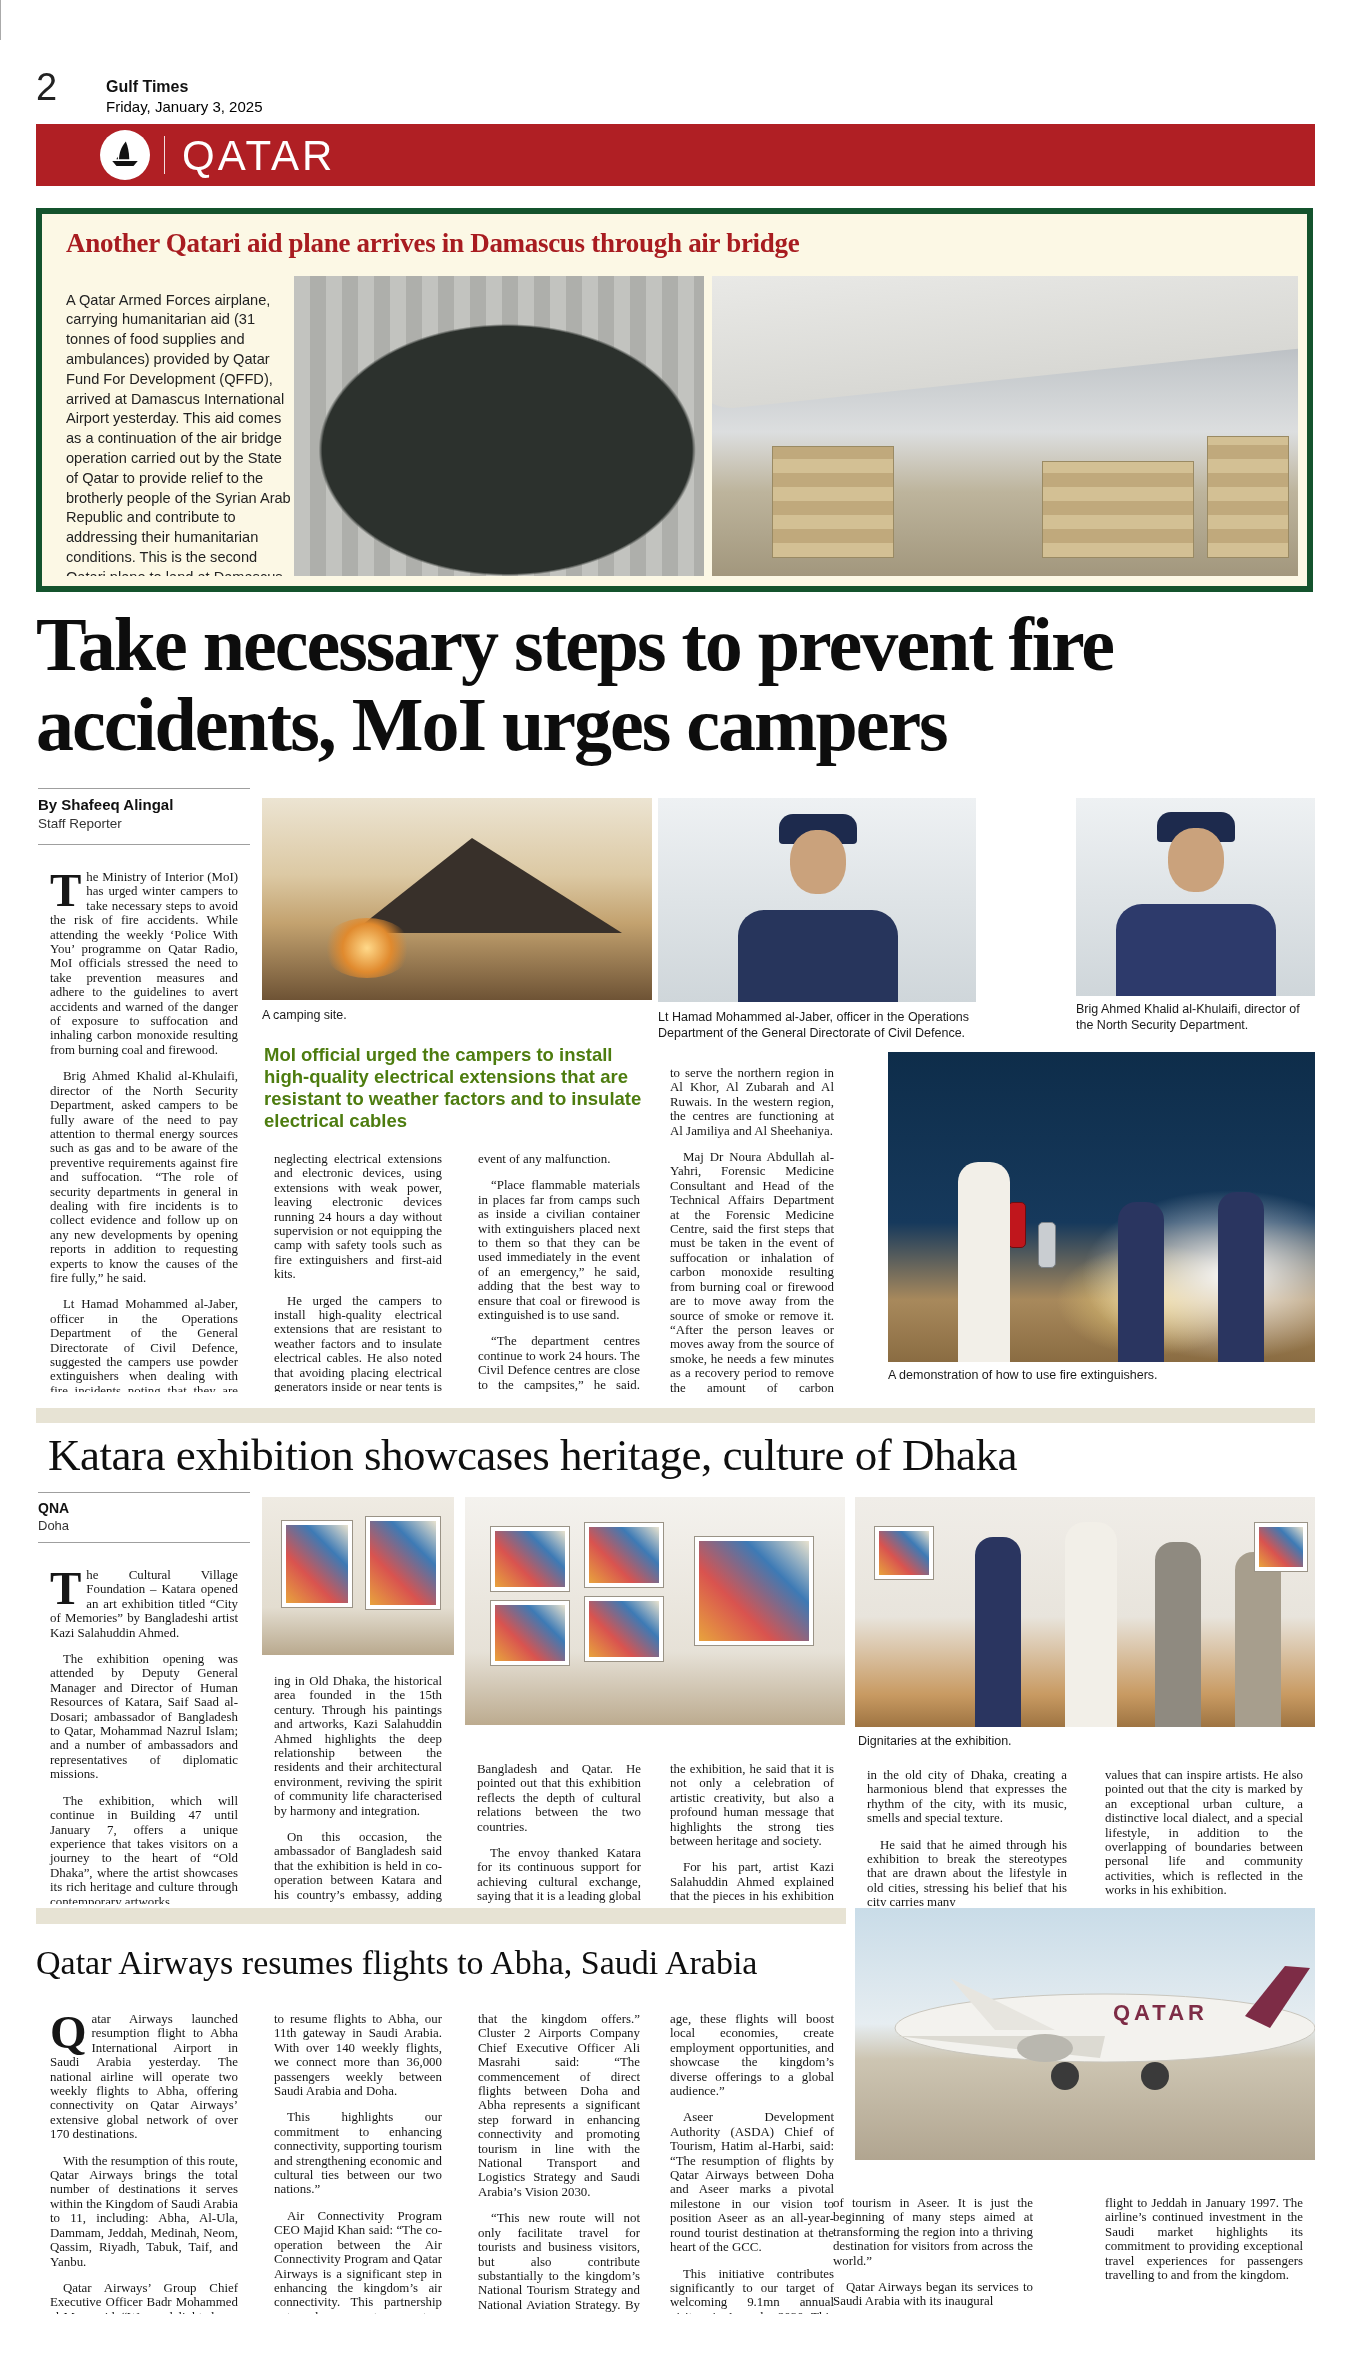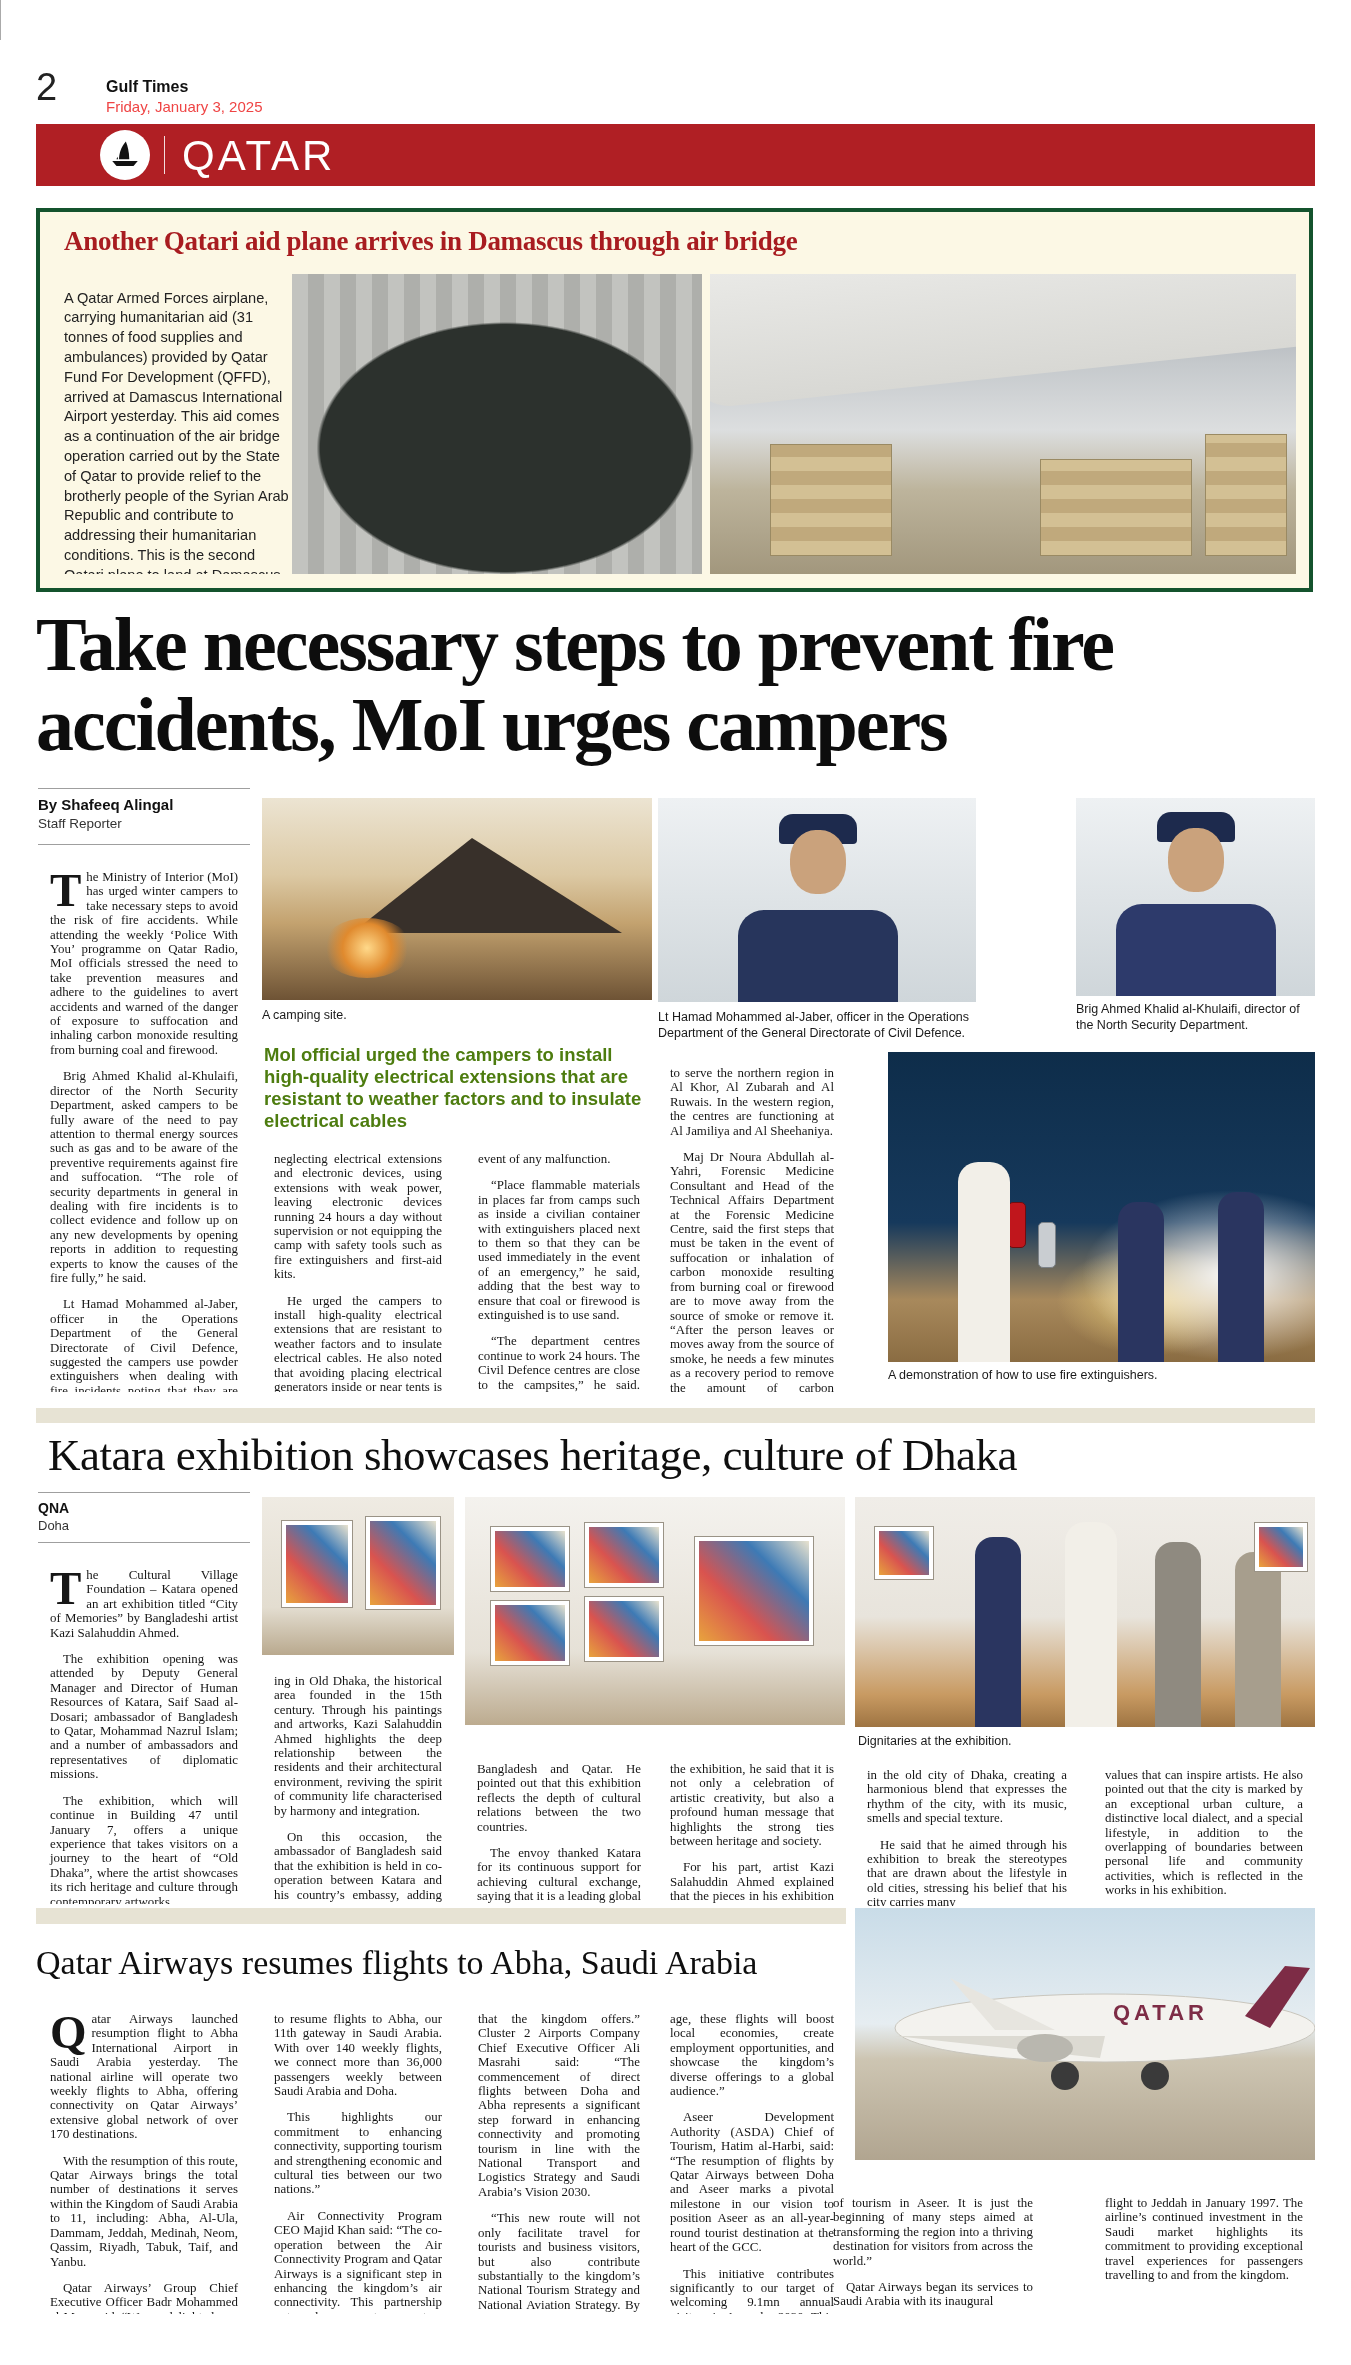--- a/index.html
+++ b/index.html
@@ -5,29 +5,29 @@
   html,body{margin:0;padding:0;background:#e9e9e9;}
   #page{position:relative;width:1351px;height:2365px;background:#ffffff;margin:0 auto;
         font-family:"Liberation Serif",serif;color:#141414;overflow:hidden;}
   .abs{position:absolute;}
   .sans{font-family:"Liberation Sans",sans-serif;}
   .hr{position:absolute;height:1px;background:#9f9f9f;}
   
   #page-num{left:36px;top:66px;font:38px "Liberation Sans",sans-serif;color:#222;}
   #mast-divider{left:92px;top:78px;width:1px;height:40px;background:#aaa;}
   #mast-title{left:106px;top:78px;font:bold 16px "Liberation Sans",sans-serif;color:#111;}
-  #mast-date{left:106px;top:98px;font:15px "Liberation Sans",sans-serif;color:#ef4444;}
+  #mast-date{left:106px;top:98px;font:15px "Liberation Sans",sans-serif;color:#000000;}
   #banner{left:36px;top:124px;width:1279px;height:62px;background:#b01f24;}
   #banner-logo{position:absolute;left:64px;top:6px;width:50px;height:50px;border-radius:50%;background:#fff;
                display:flex;align-items:center;justify-content:center;}
   #banner-rule{position:absolute;left:128px;top:12px;width:1px;height:38px;background:rgba(255,255,255,.85);}
   #banner-section{position:absolute;left:146px;top:8px;font:42px "Liberation Sans",sans-serif;
                   color:#fff;letter-spacing:3px;}
   
-  #aid-box{left:36px;top:208px;width:1277px;height:384px;background:#fcf8e5;border:4px solid #14532d;box-sizing:border-box;}
+  #aid-box{left:36px;top:208px;width:1277px;height:384px;background:#fcf8e5;border:6px solid #14532d;box-sizing:border-box;}
   #aid-headline{position:absolute;left:24px;top:14px;width:1230px;font:bold 27px "Liberation Serif",serif;
                 color:#a81c20;letter-spacing:-.3px;}
   #aid-body{position:absolute;left:24px;top:62px;width:232px;height:300px;
             font:14.6px/19.8px "Liberation Sans",sans-serif;color:#222;overflow:hidden;}
   #aid-photo-1{position:absolute;left:252px;top:62px;width:410px;height:300px;}
   #aid-photo-2{position:absolute;left:670px;top:62px;width:586px;height:300px;}
   
   .photo{position:absolute;overflow:hidden;background:#ccc;}
   #aid-photo-1{background:
      radial-gradient(ellipse 46% 42% at 52% 58%, #2c312d 0 98%, rgba(44,49,45,0) 100%),

